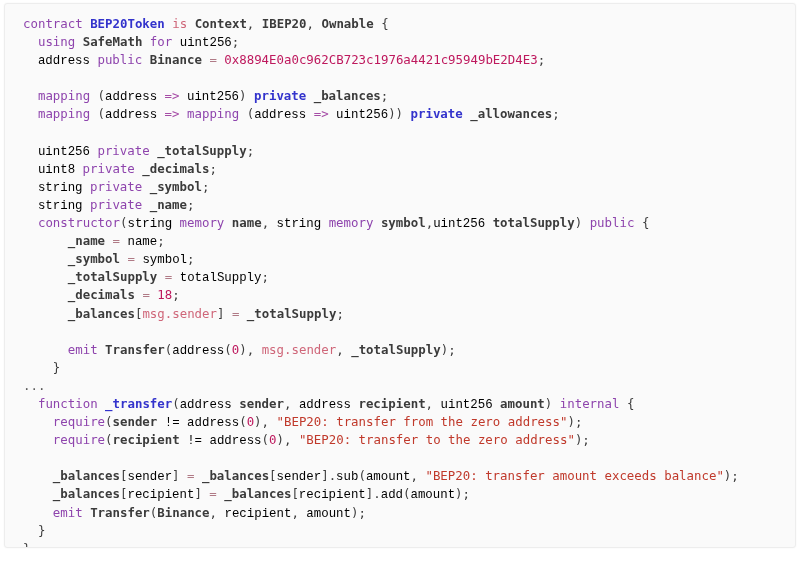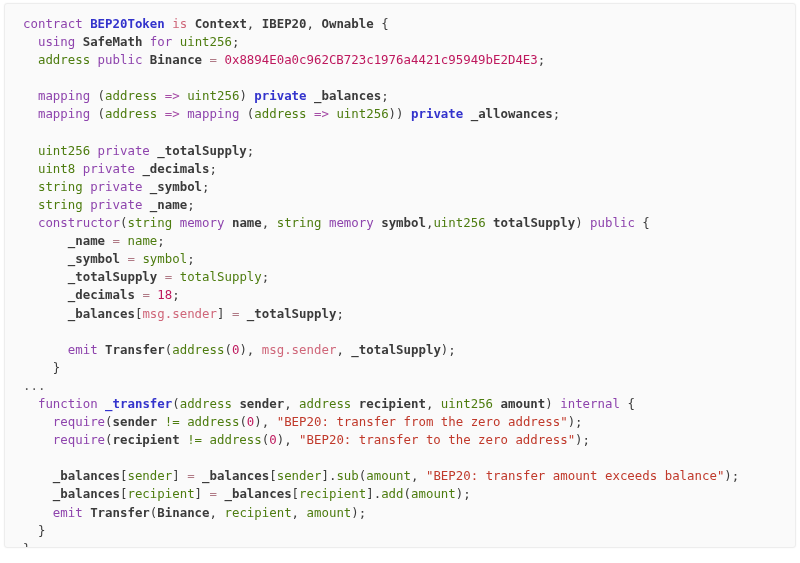--- a/index.html
+++ b/index.html
@@ -36,21 +36,21 @@
     line-height: 18.1px;
     white-space: pre;
     color: #3c3c3c;
     letter-spacing: 0px;
   }
   .ln { display: block; height: 18.1px; }
 
   
   .kw      { color: #8e44ad; }            
   .ident   { color: #3b3b3b; font-weight: bold; }  
-  .plain   { color: #4d7c0f; }
+  .plain   { color: #000000; font-family: Liberation Mono, monospace; }
   .blu     { color: #3333cc; font-weight: bold; }  
   .grn     { color: #be185d; }            
   .str     { color: #c0392b; }            
   .pink    { color: #cf6679; }            
   .op      { color: #b07a86; }            
   .arrow   { color: #a64ca6; }            
   .punct   { color: #3b3b3b; }
   .dots    { color: #5a5a5a; }
 </style>
 </head>

